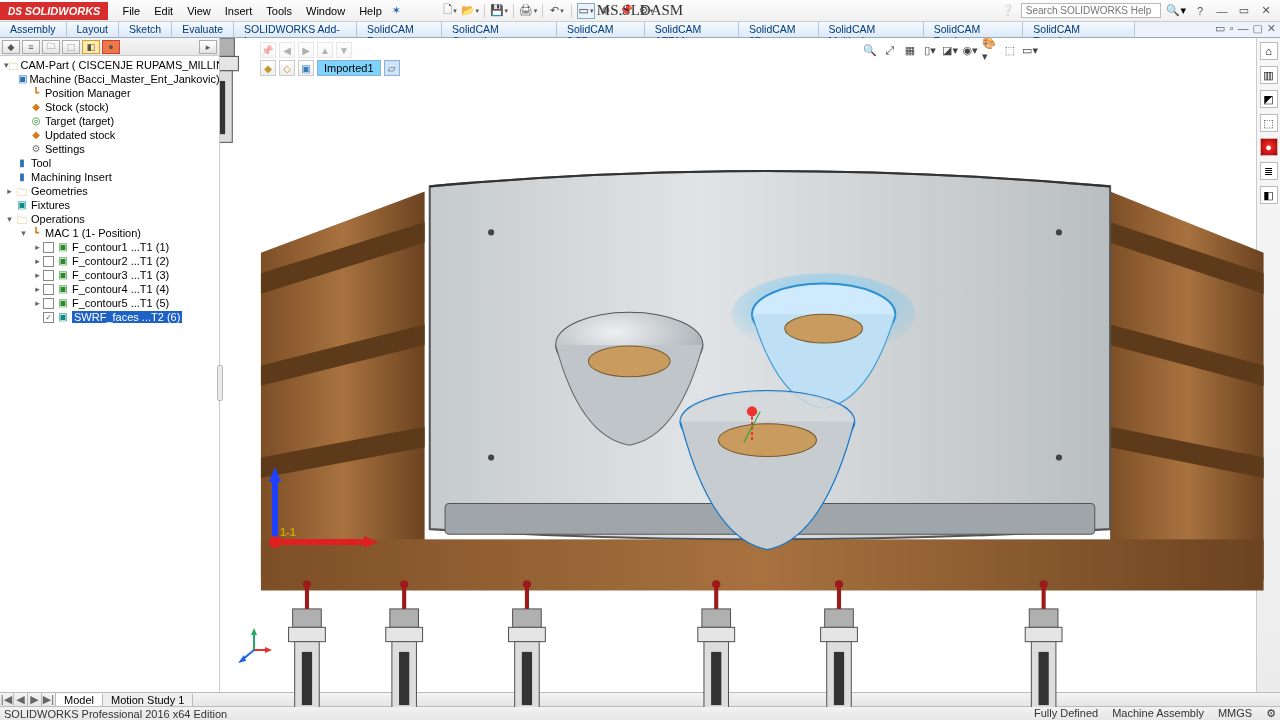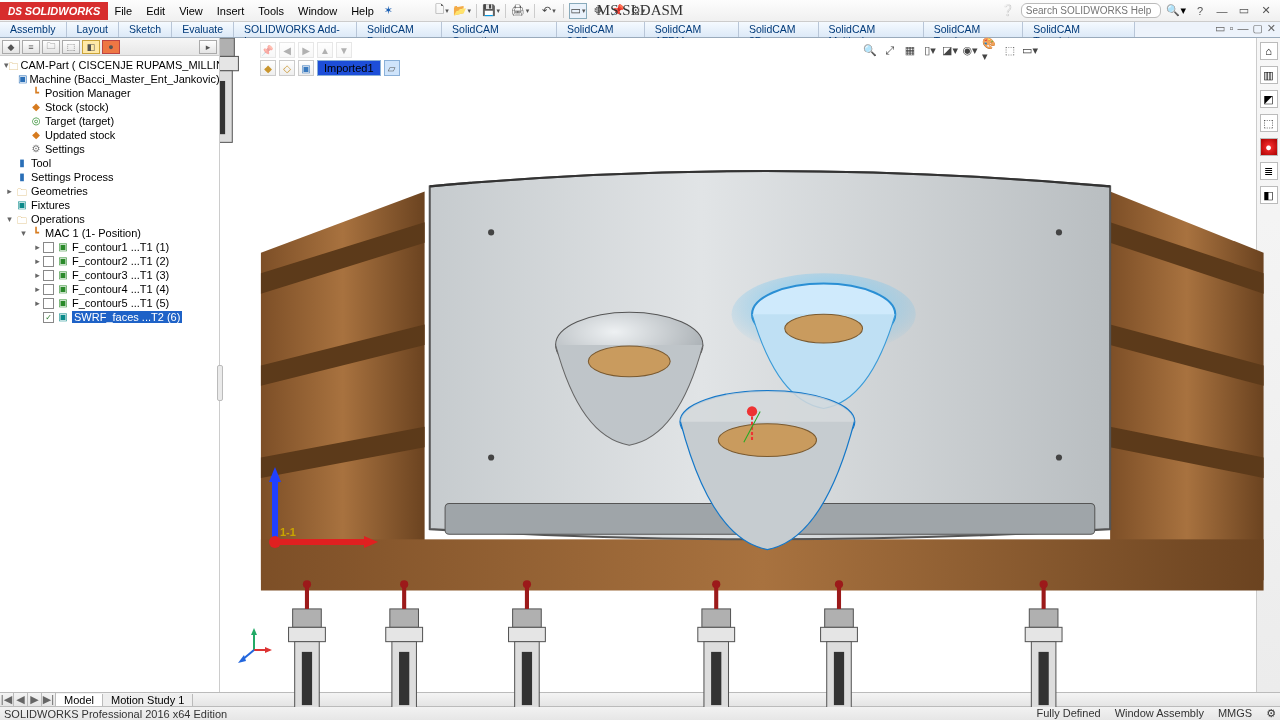--- a/index.html
+++ b/index.html
@@ -1,29 +1,29 @@
 <!DOCTYPE html>
 <html><head>
 <meta charset="utf-8">
 <style>
 * { margin: 0; padding: 0; box-sizing: border-box; font-family: "Segoe UI", Tahoma, sans-serif; font-size: 11px; }
 html, body { width: 1280px; height: 720px; background: #fff; overflow: hidden; }
 .titlebar { height: 22px; background: linear-gradient(#fdfdfd,#f0f0f0); display: flex; align-items: center; border-bottom: 1px solid #ccc; }
 .logo { background: #d72d2d; color: #fff; font-weight: bold; font-style: italic; padding: 2px 8px; font-size: 12px; margin-right: 6px; }
 .logo .ds { font-size: 10px; }
-.menu-items { display: flex; gap: 14px; margin-left: 0; }
+.menu-items { display: flex; gap: 14px; margin-left: 8px; }
 .menu-items span { cursor: default; }
 .pin { margin-left: 10px; color:#1b5fb3;}
 .tb-mid { display:flex; align-items:center; gap:2px; margin-left:40px;}
 .tb-btn { width:18px;height:16px;border:1px solid transparent;display:inline-flex;align-items:center;justify-content:center;font-size:11px;color:#444;}
 .tb-sep { width:1px;height:14px;background:#ccc;margin:0 3px;}
 .drop::after{content:"▾";font-size:7px;margin-left:1px;color:#555;}
 .docname { position:absolute; left:50%; transform:translateX(-50%); font-size:15px; color:#333;font-family:Liberation Serif, serif;}
 .right-controls { margin-left:auto; display:flex; align-items:center; gap:6px; padding-right:6px;}
-.search-box { border:1px solid #bbb; border-radius:6px; padding:1px 4px; color:#888; width:140px; font-size:10px;}
+.search-box { border:1px solid #bbb; border-radius:0; padding:1px 4px; color:#888; width:140px; font-size:10px;}
 .win-btn { width:16px; text-align:center; color:#555;}
 .cmdtabs { height:16px; background:#edf3fb; border-bottom:1px solid #9ab; display:flex;}
 .cmdtab { padding:1px 10px; border-right:1px solid #b8c6d8; color:#003a7a; background:linear-gradient(#f5faff,#dce9f7); cursor:default; font-size:10.5px;}
 .cmdtab.active { background:linear-gradient(#fff,#e9f1fa);margin-top:22px;}
 .panelwins { margin-left:auto; display:flex; gap:4px; padding-right:4px; color:#666;}
 .main { display:flex; height: calc(720px - 22px - 16px - 14px - 14px); }
 .sidebar { width:220px; border-right:1px solid #ccc; background:#fff; display:flex; flex-direction:column;}
 .side-tabs { height:18px; background:linear-gradient(#f6f6f6,#e7e7e7); border-bottom:1px solid #ccc; display:flex; align-items:center; padding:0 2px; gap:2px;}
 .side-tabs .tbx{ width:18px;height:14px;border:1px solid #aaa;background:linear-gradient(#fff,#e4e4e4);font-size:9px;display:flex;align-items:center;justify-content:center;color:#555;}
 .side-tabs .sel{background:#ffe9a8;border-color:#c9a33a;}
@@ -39,21 +39,21 @@
 .ic.orange{ color:#d67b1f;}
 .ic.teal{ color:#0a8a8a;}
 .sel-row { background:#1e62c7; color:#fff; padding:0 2px;}
 .chk { width:11px;height:11px;border:1px solid #888;margin-right:2px;display:inline-flex;align-items:center;justify-content:center;font-size:8px;color:#2a7a2a;}
 .viewport { flex:1; position:relative; background:#fff;}
 .vp-handle { position:absolute; left:-3px; top:50%; width:6px;height:36px;background:#eaeaea;border:1px solid #bbb;border-radius:2px;}
 .vp-top-tools { position:absolute; top:4px; left:40px; display:flex; flex-direction:column; gap:2px;}
 .vp-top-tools .row{display:flex;gap:3px;align-items:center;}
 .mini{width:16px;height:16px;border:1px solid #ccc;background:linear-gradient(#fff,#eee);display:flex;align-items:center;justify-content:center;font-size:10px;color:#555;}
 .mini.gray{opacity:.45;}
-.imported{border:1px solid #8ab0d8;background:#1d4ed8;padding:1px 6px;}
+.imported{border:1px solid #8ab0d8;background:#7dd3fc;padding:1px 6px;}
 .hud { position:absolute; top:4px; right:242px; display:flex; gap:4px;}
 .hud .h{width:16px;height:16px;font-size:11px;color:#444;display:flex;align-items:center;justify-content:center;}
 .right-rail { position:absolute; right:0; top:0; width:24px; height:100%; background:linear-gradient(#f7f7f7,#ececec); border-left:1px solid #ccc; display:flex; flex-direction:column; align-items:center; padding-top:4px; gap:6px;}
 .right-rail .rb{width:18px;height:18px;border:1px solid #bbb;background:#fff;display:flex;align-items:center;justify-content:center;font-size:11px;}
 .canvas { position:absolute; inset:0; }
 .bottom-tabs { height:14px; background:linear-gradient(#f4f4f4,#e5e5e5); border-top:1px solid #bbb; display:flex; align-items:center; font-size:10px;}
 .bt { padding:0 8px; border-right:1px solid #bbb; background:#fff;}
 .bt.first{background:#eee;}
 .arrows{display:flex;}
 .arrows span{width:14px;text-align:center;color:#666;border-right:1px solid #bbb;}
@@ -179,21 +179,21 @@
           <span>Settings</span>
         </div>
       <div class="tree-row">
           <span class="tw"></span>
           <span class="ic blue">▮</span>
           <span>Tool</span>
         </div>
       <div class="tree-row">
           <span class="tw"></span>
           <span class="ic blue">▮</span>
-          <span>Settings Process</span>
+          <span>Machining Insert</span>
         </div>
       <div class="tree-row">
           <span class="tw">▸</span>
           <span class="ic folder">🗀</span>
           <span>Geometries</span>
         </div>
       <div class="tree-row">
           <span class="tw"></span>
           <span class="ic teal">▣</span>
           <span>Fixtures</span>
@@ -402,17 +402,17 @@
       <span>▶|</span>
     </div>
   <div class="bt">Model</div>
   <div class="bt first">Motion Study 1</div>
 </div>
 
 <div class="statusbar">
   <span>SOLIDWORKS Professional 2016 x64 Edition</span>
   <div class="sp">
     <span>Fully Defined</span>
-    <span>Window Assembly</span>
+    <span>Machine Assembly</span>
     <span>MMGS</span>
     <span>⚙</span>
   </div>
 </div>
 
 </body></html>

